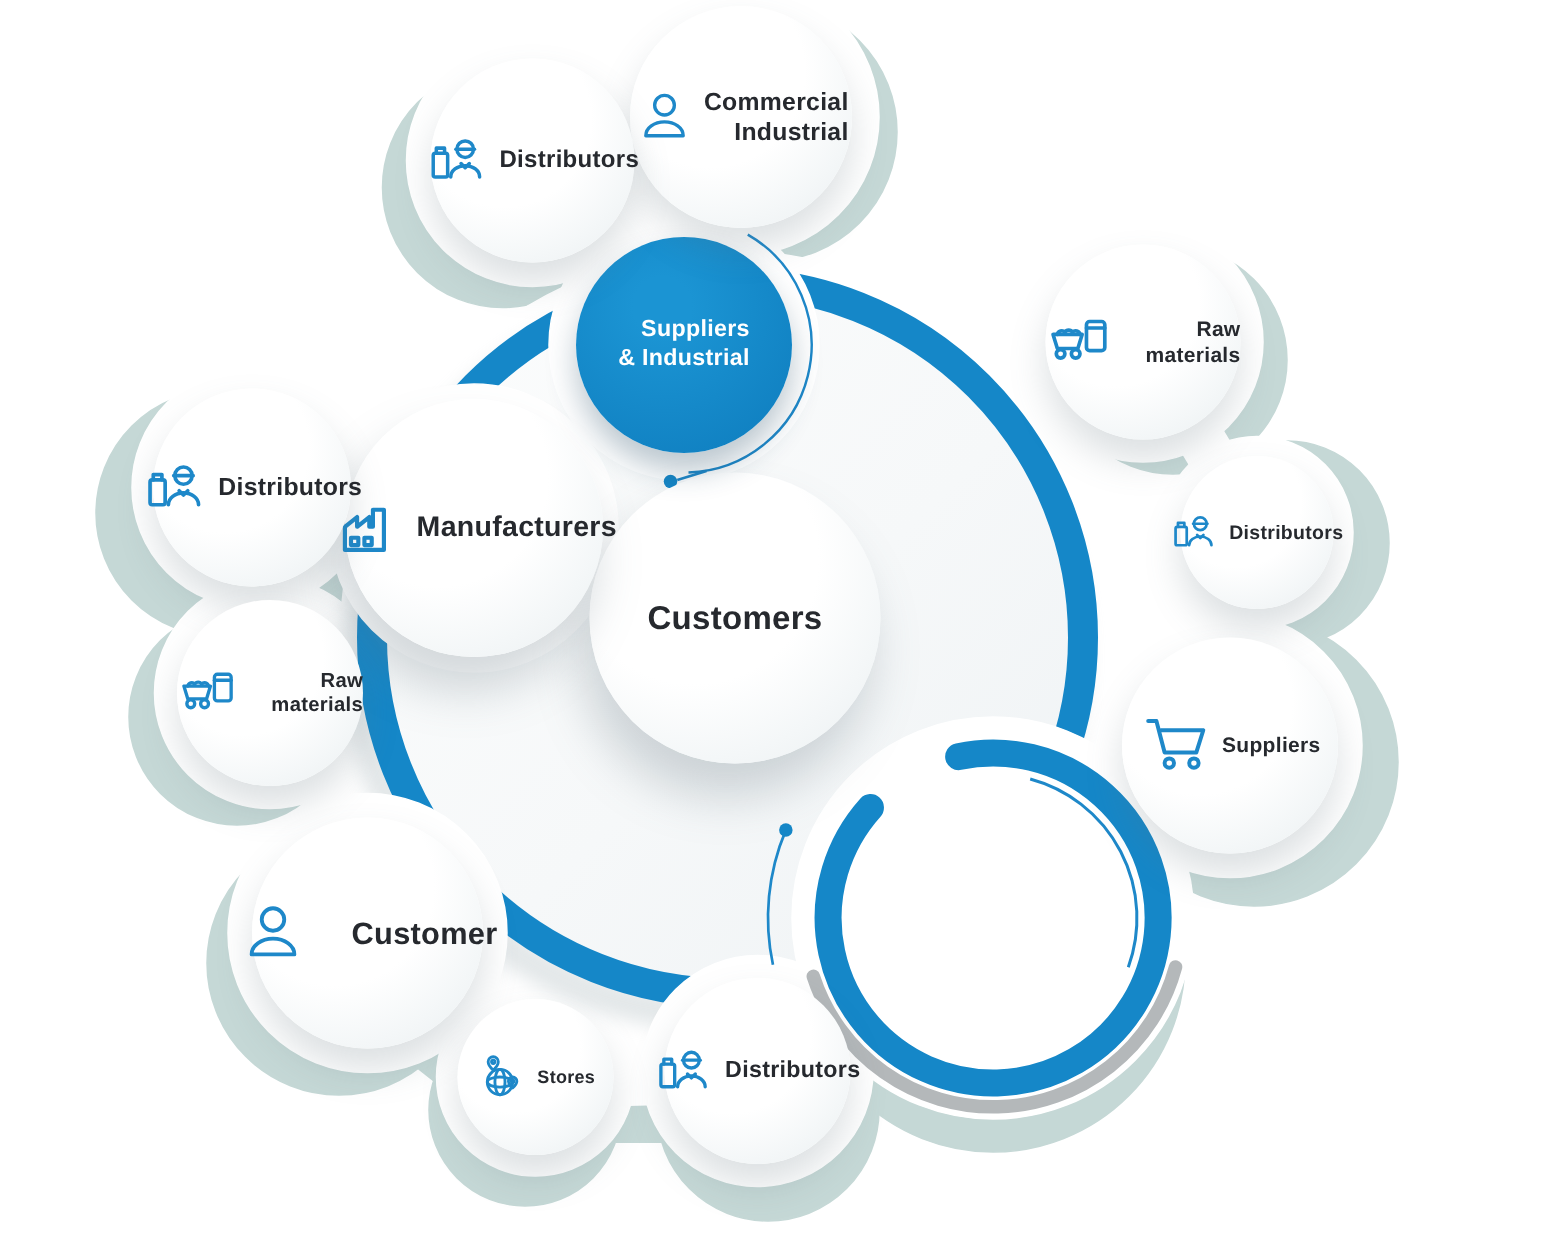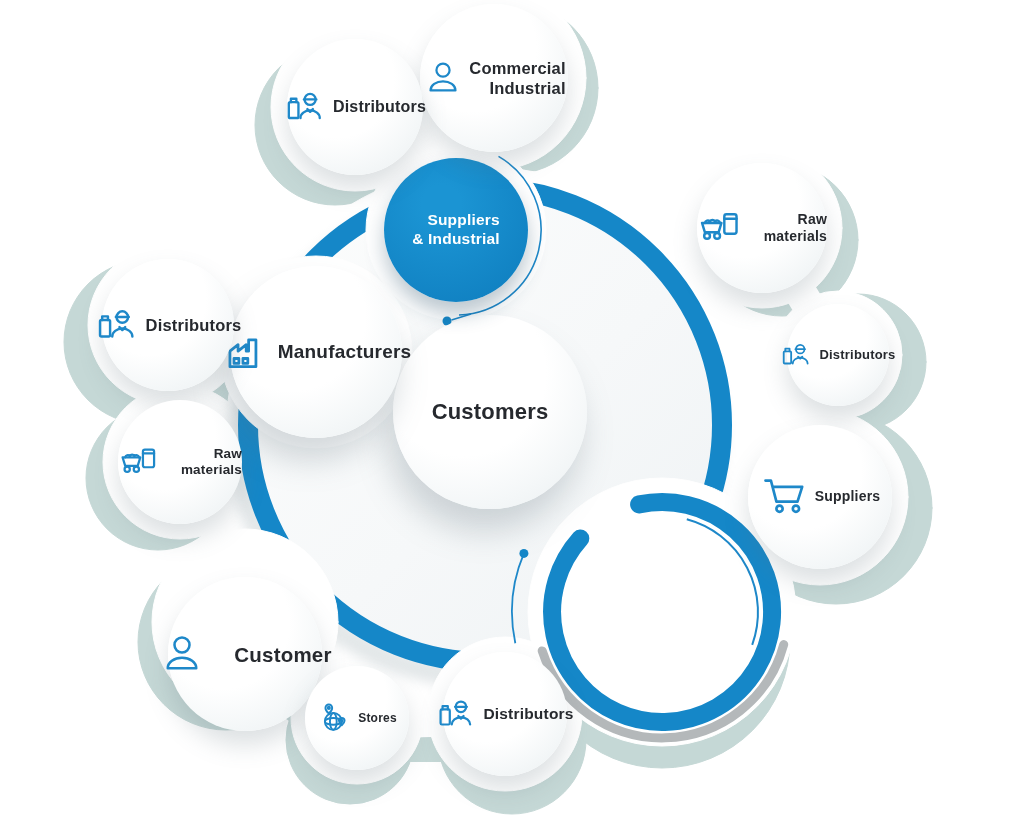--- a/index.html
+++ b/index.html
@@ -223,21 +223,21 @@
   </div>
 
   <div class="node" style="left:748px;top:425px;width:144px;height:144px;">
     <svg class="icon" width="50" height="50" viewBox="0 0 64 64">
         <use href="#sym-shopcart"></use>
       </svg>
     <div class="label" style="font-size:14px;">Suppliers</div>
   </div>
 
 
-  <div class="node" style="left:168px;top:577px;width:154px;height:154px;gap:28px;">
+  <div class="node" style="left:168px;top:545px;width:154px;height:154px;gap:28px;">
     <svg class="icon" width="48" height="48" viewBox="0 0 64 64">
         <use href="#sym-person"></use>
       </svg>
     <div class="label" style="font-size:20.5px;">Customer</div>
   </div>
 
   <div class="node" style="left:305px;top:666px;width:104px;height:104px;">
     <svg class="icon" width="36" height="36" viewBox="0 0 64 64">
         <use href="#sym-globe"></use>
       </svg>

